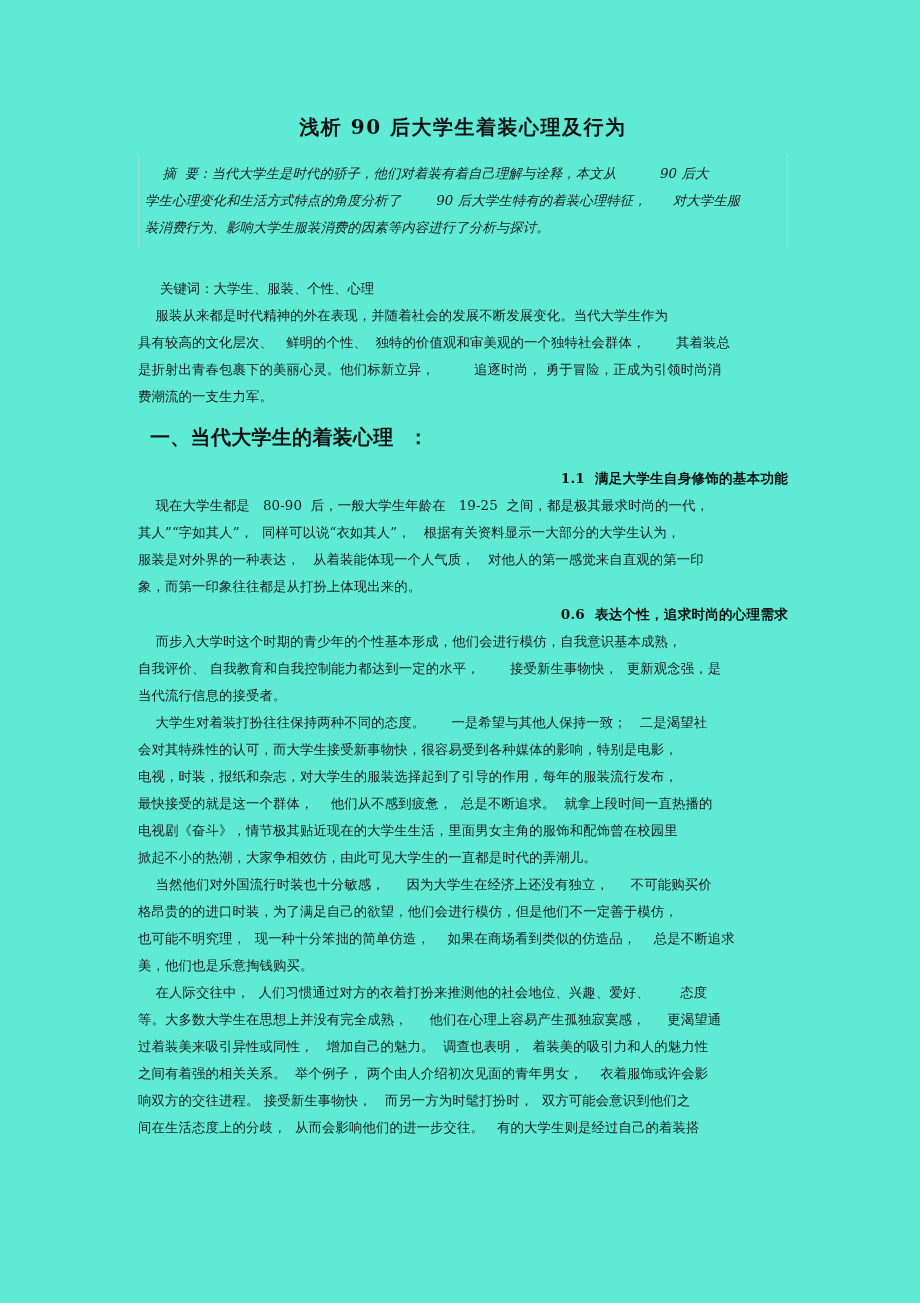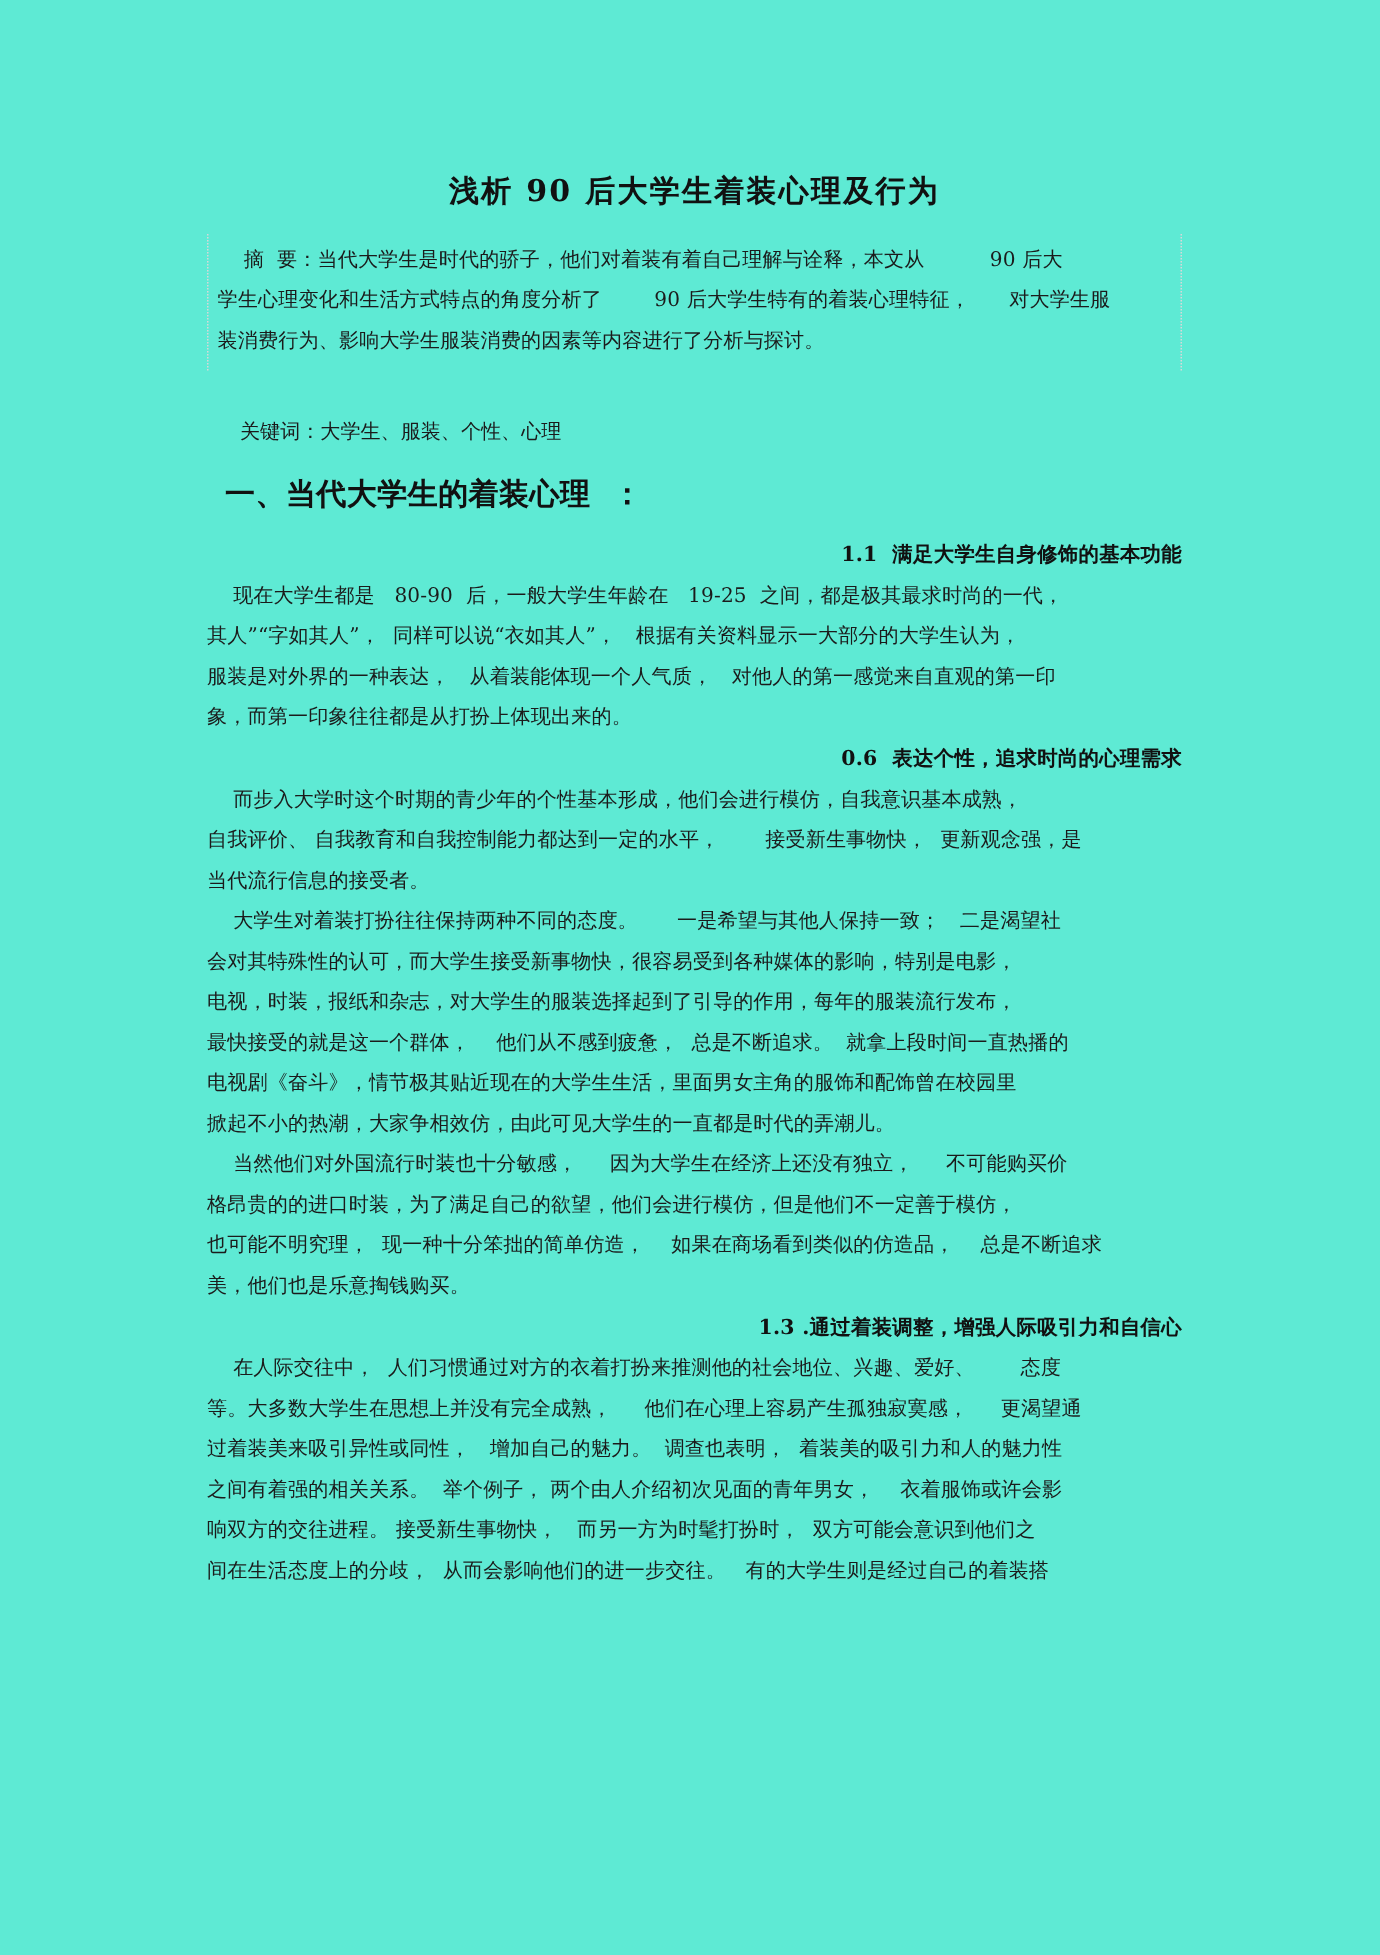--- a/index.html
+++ b/index.html
@@ -41,20 +41,21 @@
     white-space: pre;
   }
 
   
   .abstract-box {
     position: relative;
     margin-top: 14px;
     padding: 4px 6px 6px 6px;
     border-left: 1px dotted #d8d8d8;
     border-right: 1px dotted #d8d8d8;
+    font-style: italic;
   }
   .abstract-line,
   .body-line {
     font-size: 13.4px;
     line-height: 27px;
     color: #1b1b1b;
     white-space: pre;
     letter-spacing: 0.1px;
     margin: 0;
   }
@@ -106,20 +107,26 @@
     <div class="abstract-box">
       <p class="abstract-line">    摘  要：当代大学生是时代的骄子，他们对着装有着自己理解与诠释，本文从          90 后大</p>
       <p class="abstract-line">学生心理变化和生活方式特点的角度分析了        90 后大学生特有的着装心理特征，      对大学生服</p>
       <p class="abstract-line">装消费行为、影响大学生服装消费的因素等内容进行了分析与探讨。</p>
     </div>
 
     <div class="gap-lg"></div>
 
     <p class="keywords">关键词：大学生、服装、个性、心理</p>
 
+    <div class="body-para">
+      <p class="body-line">    服装从来都是时代精神的外在表现，并随着社会的发展不断发展变化。当代大学生作为</p>
+      <p class="body-line">具有较高的文化层次、   鲜明的个性、  独特的价值观和审美观的一个独特社会群体，       其着装总</p>
+      <p class="body-line">是折射出青春包裹下的美丽心灵。他们标新立异，         追逐时尚， 勇于冒险，正成为引领时尚消</p>
+      <p class="body-line">费潮流的一支生力军。</p>
+    </div>
 
     <h2 class="h1-sec">一、当代大学生的着装心理  ：</h2>
 
     <h3 class="h2-sec">1.1  满足大学生自身修饰的基本功能</h3>
     <div class="body-para">
       <p class="body-line">    现在大学生都是   80-90  后，一般大学生年龄在   19-25  之间，都是极其最求时尚的一代，</p>
       <p class="body-line">其人”“字如其人”，  同样可以说“衣如其人”，   根据有关资料显示一大部分的大学生认为，</p>
       <p class="body-line">服装是对外界的一种表达，   从着装能体现一个人气质，   对他人的第一感觉来自直观的第一印</p>
       <p class="body-line">象，而第一印象往往都是从打扮上体现出来的。</p>
     </div>
@@ -138,21 +145,20 @@
       <p class="body-line">电视剧《奋斗》，情节极其贴近现在的大学生生活，里面男女主角的服饰和配饰曾在校园里</p>
       <p class="body-line">掀起不小的热潮，大家争相效仿，由此可见大学生的一直都是时代的弄潮儿。</p>
     </div>
     <div class="body-para">
       <p class="body-line">    当然他们对外国流行时装也十分敏感，     因为大学生在经济上还没有独立，     不可能购买价</p>
       <p class="body-line">格昂贵的的进口时装，为了满足自己的欲望，他们会进行模仿，但是他们不一定善于模仿，</p>
       <p class="body-line">也可能不明究理，  现一种十分笨拙的简单仿造，    如果在商场看到类似的仿造品，    总是不断追求</p>
       <p class="body-line">美，他们也是乐意掏钱购买。</p>
     </div>
 
-    <h3 class="h2-sec">1.3 .通过着装调整，增强人际吸引力和自信心</h3>
     <div class="body-para">
       <p class="body-line">    在人际交往中，  人们习惯通过对方的衣着打扮来推测他的社会地位、兴趣、爱好、       态度</p>
       <p class="body-line">等。大多数大学生在思想上并没有完全成熟，     他们在心理上容易产生孤独寂寞感，     更渴望通</p>
       <p class="body-line">过着装美来吸引异性或同性，   增加自己的魅力。  调查也表明，  着装美的吸引力和人的魅力性</p>
       <p class="body-line">之间有着强的相关关系。  举个例子， 两个由人介绍初次见面的青年男女，    衣着服饰或许会影</p>
       <p class="body-line">响双方的交往进程。 接受新生事物快，   而另一方为时髦打扮时，  双方可能会意识到他们之</p>
       <p class="body-line">间在生活态度上的分歧，  从而会影响他们的进一步交往。   有的大学生则是经过自己的着装搭</p>
     </div>
 
   </div>

